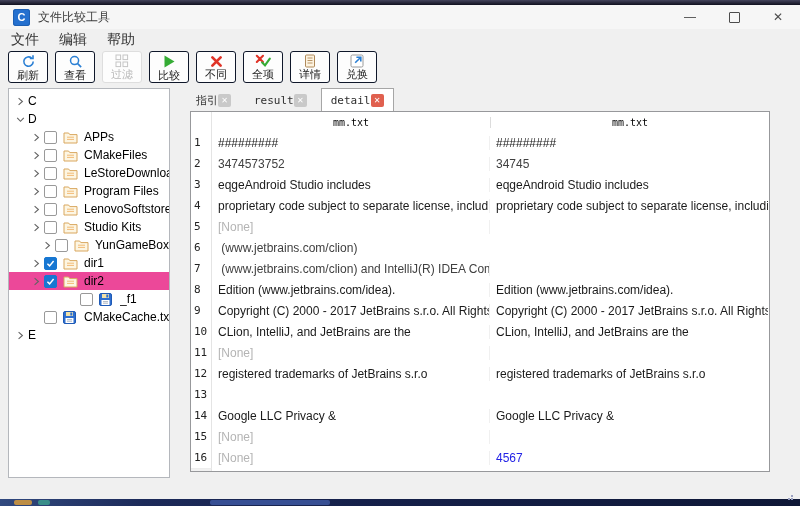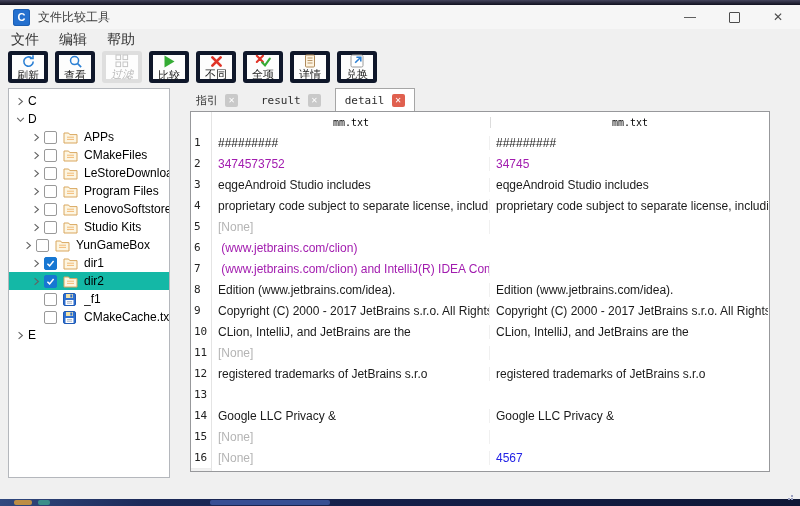--- a/index.html
+++ b/index.html
@@ -25,63 +25,63 @@
   .win-btn{width:44px;height:100%;display:flex;align-items:center;justify-content:center;
     color:#4c4c4c;font-size:12px;cursor:default;}
   .maxbox{width:9px;height:9px;border:1px solid #4c4c4c;border-radius:1px;display:inline-block;}
   
   .menubar{position:absolute;left:0;top:29px;width:800px;height:21px;display:flex;align-items:center;}
   .menu-item{padding:2px 10px;font-size:14px;color:#333;}
   .menu-item:first-child{margin-left:1px;}
   
   .toolbar{position:absolute;left:0;top:51px;width:800px;height:34px;display:flex;gap:7px;
     padding-left:8px;align-items:flex-start;}
-  .tbtn{min-width:40px;height:32px;border:4px solid #0f172a;border-radius:3px;background:#fdfdfd;
+  .tbtn{min-width:40px;height:32px;border:1px solid #0f172a;border-radius:3px;background:#fdfdfd;
     display:flex;flex-direction:column;align-items:center;justify-content:center;
     padding:2px 5px 2px;box-sizing:border-box;}
   .tbtn .ic{height:15px;display:flex;align-items:center;}
   .tbtn .tlabel{font-size:11px;line-height:12px;color:#222;white-space:nowrap;}
   .tbtn.disabled{border-color:#dedede;}
-  .tbtn.disabled .tlabel{color:#b8b8b8;font-style:italic;}
+  .tbtn.disabled .tlabel{color:#b8b8b8;}
   .tbtn.active{background:#cfe4f7;border-color:#4a90d9;}
   
   .tree-panel{position:absolute;left:8px;top:88px;width:162px;height:390px;background:#fff;
     border:1px solid #b4b7bc;box-sizing:border-box;padding-top:3px;overflow:hidden;}
   .tree-row{height:18px;display:flex;align-items:center;font-size:12px;color:#000;box-sizing:border-box;}
-  .tree-row.selected{background:#14b8a6;}
+  .tree-row.selected{background:#ec4899;}
   .chev{width:15px;min-width:15px;display:flex;justify-content:center;align-items:center;}
   .cb{width:13px;min-width:13px;height:13px;border:1px solid #999;border-radius:2px;background:#fff;
     margin-right:6px;display:flex;align-items:center;justify-content:center;box-sizing:border-box;}
   .cb.checked{background:#1777d2;border-color:#1777d2;}
   .ticon{width:16px;min-width:16px;height:14px;margin-right:5px;display:flex;align-items:center;}
   .tlbl{white-space:pre;overflow:hidden;}
   
   .tabbar{position:absolute;left:187px;top:88px;height:23px;display:flex;align-items:flex-end;}
-  .tab{height:22px;display:flex;align-items:center;padding:0 9px;margin-right:5px;gap:7px;
+  .tab{height:22px;display:flex;align-items:center;padding:0 9px;margin-right:5px;
     font-size:12px;color:#2e2e2e;box-sizing:border-box;}
   .tab .tab-label{font-family:"DejaVu Sans Mono","Liberation Sans",monospace;font-size:11px;}
   .tab.active{background:#fff;border:1px solid #a6a6a6;border-bottom:none;height:23px;}
   .tab-close{width:13px;height:13px;min-width:13px;border-radius:2px;background:#c9c9c9;color:#fff;
     font-size:8px;line-height:13px;text-align:center;}
   .tab.active .tab-close{background:#e0604f;}
   
   .dtable{position:absolute;left:190px;top:111px;width:580px;height:361px;background:#fff;
     border:1px solid #97989b;box-sizing:border-box;overflow:hidden;}
   .thead{display:flex;height:20px;align-items:center;}
   .hnum{width:21px;min-width:21px;height:100%;border-right:1px solid #e4e4e4;box-sizing:border-box;}
   .hcell{width:278px;text-align:center;font-family:"DejaVu Sans Mono","Liberation Sans",monospace;
     font-size:10px;color:#000;}
   .hcell.first{border-right:1px solid #dcdcdc;}
   .trow{display:flex;height:21px;align-items:center;}
   .tnum{width:21px;min-width:21px;height:100%;border-right:1px solid #e4e4e4;box-sizing:border-box;
     font-family:"DejaVu Sans Mono","Liberation Sans",monospace;font-size:11px;color:#222;
     display:flex;align-items:center;padding-left:3px;}
   .tcell{width:278px;padding-left:6px;box-sizing:border-box;font-size:12px;white-space:pre;overflow:hidden;}
   .tcell.first{border-right:1px solid #f0f0f0;}
-  .c-black{color:#1a1a1a}.c-red{color:#a21caf}.c-blue{color:#2222e6}.c-gray{color:#b4b4b4}
+  .c-black{color:#1a1a1a}.c-red{color:#404040}.c-blue{color:#2222e6}.c-gray{color:#b4b4b4}
   .tstub{width:21px;height:5px;background:#f1f1f1;border-right:1px solid #e4e4e4;
     border-top:1px solid #ededed;box-sizing:border-box;}
   
   .grip{position:absolute;left:787px;top:494px;width:6px;height:6px;}
   .grip i{position:absolute;width:2px;height:2px;background:#9aa0c0;}
   .grip i:nth-child(1){right:0;bottom:0;}
   .grip i:nth-child(2){right:0;bottom:3px;}
   .grip i:nth-child(3){right:3px;bottom:0;}
 </style>
 </head>
@@ -283,21 +283,21 @@
       </span>
       <span class="cb unchecked"></span>
       <span class="ticon">
         <svg width="15" height="13" viewBox="0 0 15 13">
           <path d="M1 2 h4.6 l1.2 1.6 H14 v8.4 H1 z" fill="#fdf6e3" stroke="#d9a75e" stroke-width="1"></path>
           <path d="M4 6.2 h7 M4 8.4 h7" stroke="#f0b46a" stroke-width="0.9"></path>
         </svg>
       </span>
       <span class="tlbl">Studio Kits</span>
     </div>
-    <div class="tree-row" style="padding-left: 12px;">
+    <div class="tree-row" style="padding-left: 31px;">
       <span class="chev">
         <svg width="9" height="9" viewBox="0 0 9 9">
           <path d="M2.6 1.2 L6.4 4.5 L2.6 7.8" fill="none" stroke="#636363" stroke-width="1.1"></path>
         </svg>
       </span>
       <span class="cb unchecked"></span>
       <span class="ticon">
         <svg width="15" height="13" viewBox="0 0 15 13">
           <path d="M1 2 h4.6 l1.2 1.6 H14 v8.4 H1 z" fill="#fdf6e3" stroke="#d9a75e" stroke-width="1"></path>
           <path d="M4 6.2 h7 M4 8.4 h7" stroke="#f0b46a" stroke-width="0.9"></path>
@@ -336,21 +336,21 @@
         </svg>
       </span>
       <span class="ticon">
         <svg width="15" height="13" viewBox="0 0 15 13">
           <path d="M1 2 h4.6 l1.2 1.6 H14 v8.4 H1 z" fill="#fdf6e3" stroke="#d9a75e" stroke-width="1"></path>
           <path d="M4 6.2 h7 M4 8.4 h7" stroke="#f0b46a" stroke-width="0.9"></path>
         </svg>
       </span>
       <span class="tlbl">dir2</span>
     </div>
-    <div class="tree-row" style="padding-left: 20px;">
+    <div class="tree-row" style="padding-left: 20px; margin-left: 36px;">
       <span class="chev"></span>
       <span class="cb unchecked"></span>
       <span class="ticon">
         <svg width="13" height="13" viewBox="0 0 13 13">
           <rect x="0.5" y="0.5" width="12" height="12" rx="1.5" fill="#2e6fd0" stroke="#1f5ab5"></rect>
           <rect x="3" y="1" width="7" height="4" fill="#f2e2a8"></rect>
           <rect x="7.3" y="1.5" width="2" height="3" fill="#2e6fd0"></rect>
           <rect x="2.5" y="7" width="8" height="5" fill="#fff"></rect>
           <path d="M4 8.6 h5 M4 10.2 h5" stroke="#9aa7b5" stroke-width="0.8"></path>
         </svg>

